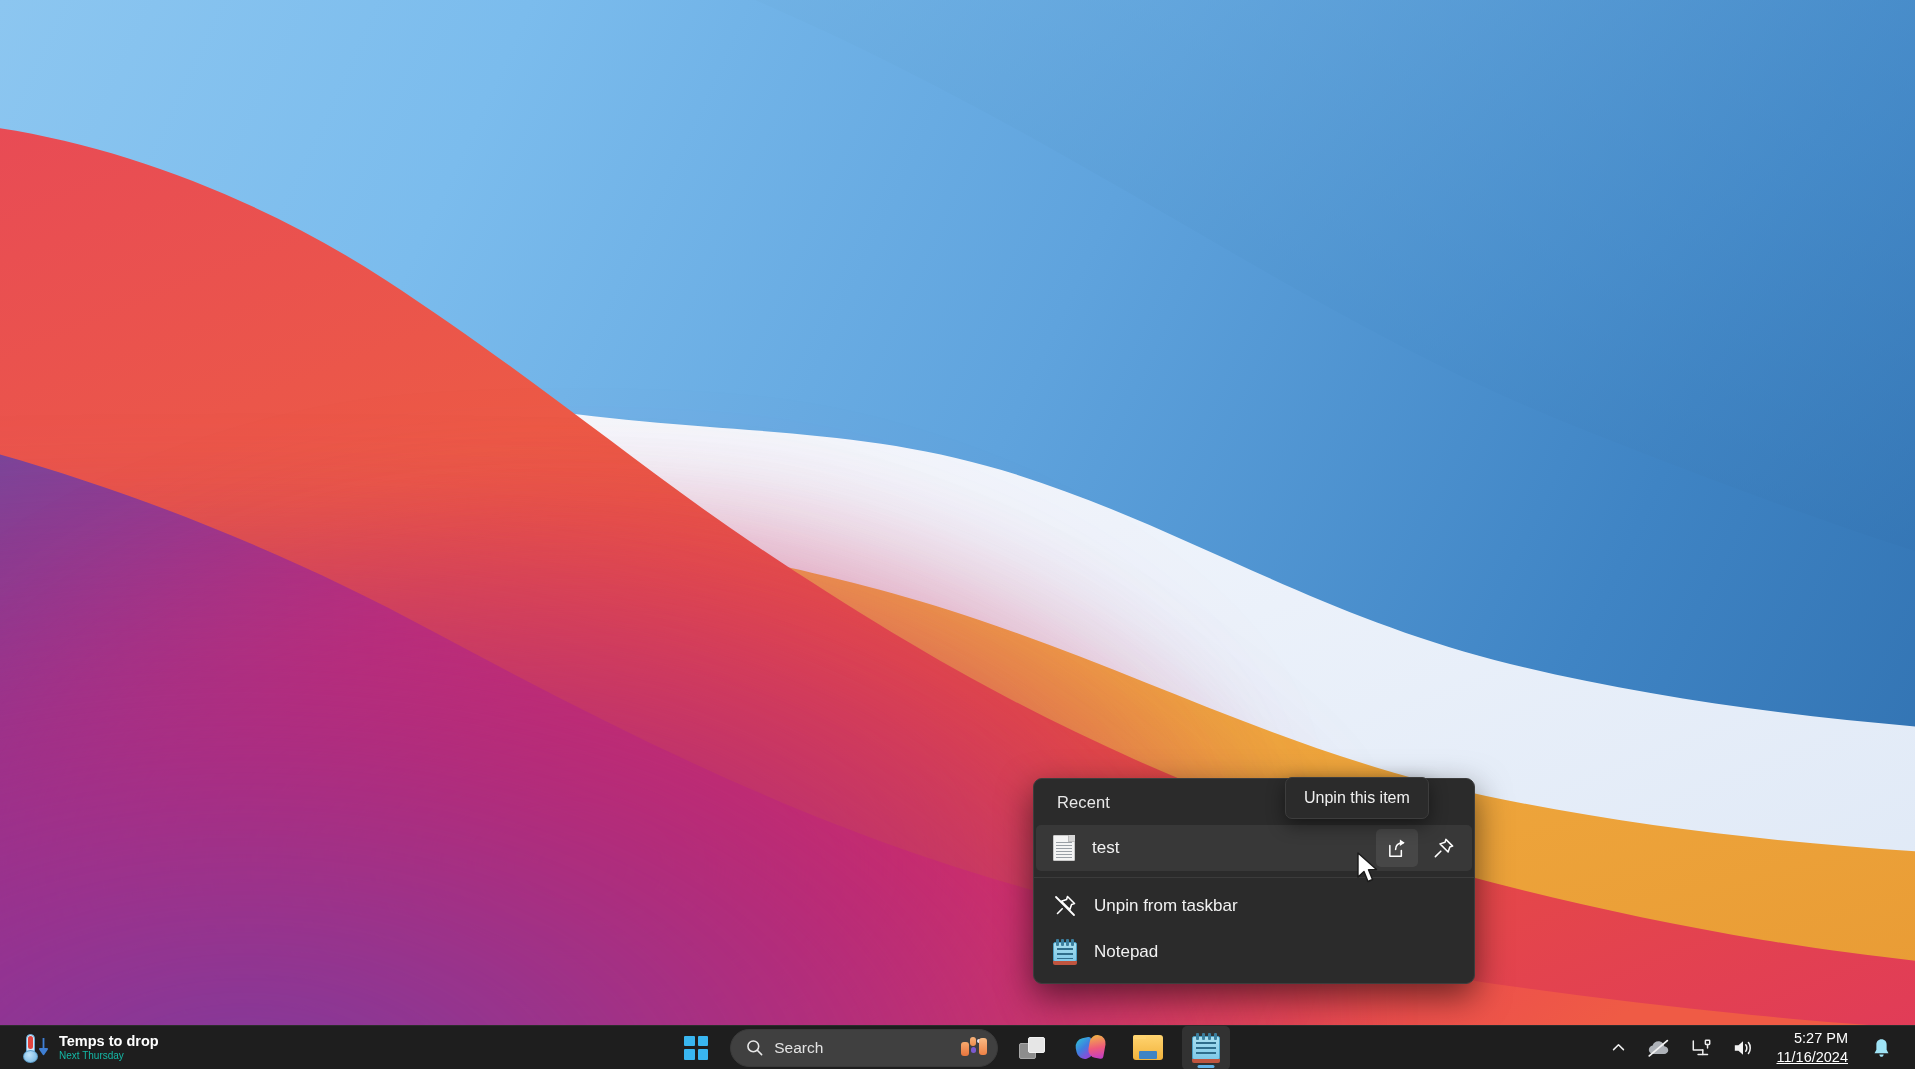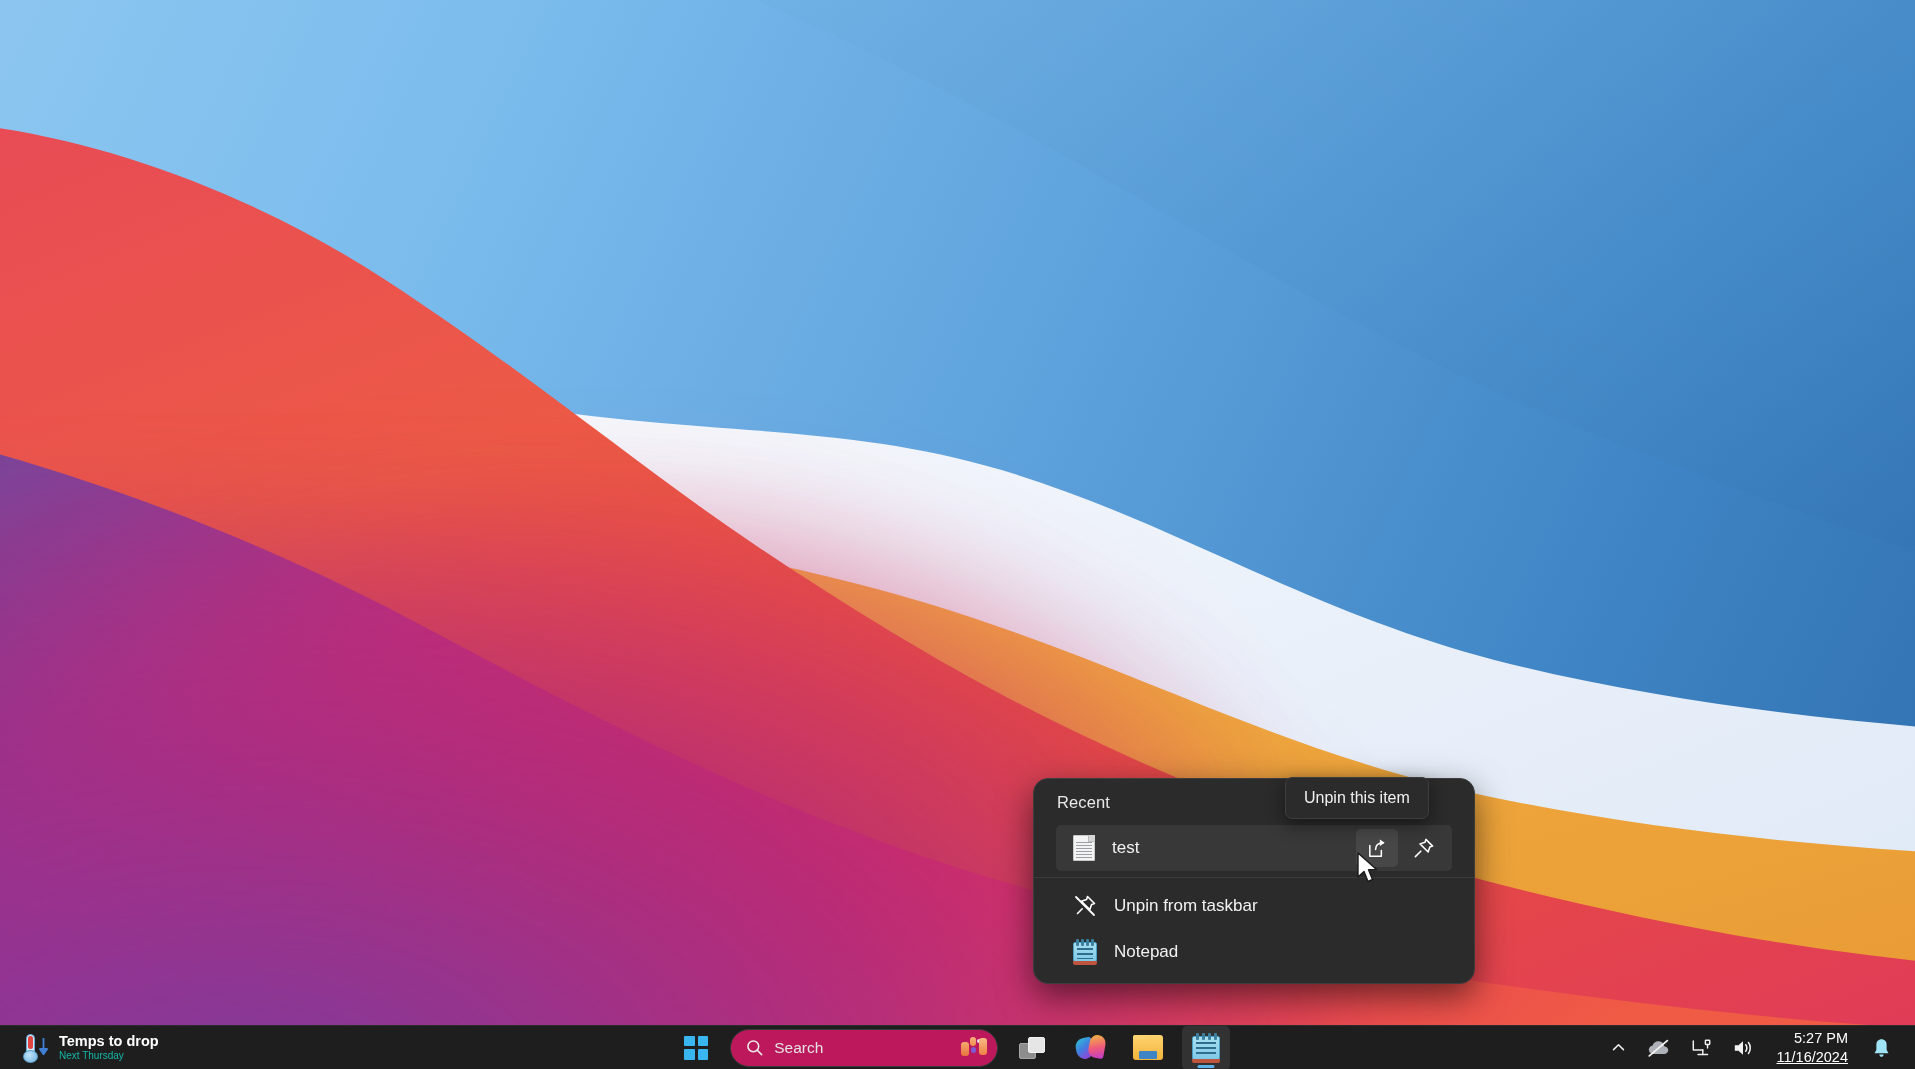--- a/index.html
+++ b/index.html
@@ -26,29 +26,29 @@
   }
   .glow-mid {
     position:absolute; left:-5%; bottom:-5%; width:70%; height:60%;
     background:radial-gradient(ellipse at 50% 60%, rgba(232,40,84,0.85) 0%, rgba(232,50,90,0.35) 50%, rgba(0,0,0,0) 75%);
     filter:blur(50px);
   }
 
   
   .jumplist {
     position:absolute; left:1033px; top:778px; width:442px; height:206px;
-    background:#2b2b2b; border:1px solid #3d3d3d; border-radius:15px;
+    background:#2b2b2b; border:1px solid #3d3d3d; border-radius:9px;
     box-shadow:0 12px 34px rgba(0,0,0,0.55);
     overflow:hidden;
   }
   .jl-header {
     height:46px; display:flex; align-items:center; padding-left:23px;
     color:#e8e8e8; font-size:16.5px; letter-spacing:0.1px;
   }
-  .jl-section { padding:0 22px; }
+  .jl-section { padding:0 2px; }
   .jl-row {
     display:flex; align-items:center; height:46px; border-radius:5px;
     padding-left:17px; position:relative;
   }
   .jl-row.hovered { background:#383838; }
   .jl-row .jl-label {
     color:#f2f2f2; font-size:17px; margin-left:17px; flex:1;
     white-space:nowrap; overflow:hidden; text-overflow:ellipsis;
   }
   .jl-divider { height:1px; background:#3b3b3b; margin:6px 0 5px 0; }
@@ -140,21 +140,21 @@
   .tb-btn.active::after {
     content:""; position:absolute; bottom:2px; left:50%; transform:translateX(-50%);
     width:17px; height:3px; border-radius:2px; background:#5fb2e8;
   }
 
   .start-grid { width:24px; height:24px; display:grid; grid-template-columns:1fr 1fr; grid-template-rows:1fr 1fr; gap:3px; }
   .start-grid i { background:#39b6f0; border-radius:1px; }
 
   .searchbox {
     width:268px; height:38px; border-radius:19px;
-    background:#be185d; border:1px solid #3a3a3a;
+    background:#404040; border:1px solid #3a3a3a;
     display:flex; align-items:center; padding:0 10px 0 14px; gap:10px;
   }
   .search-ph { color:#e3e3e3; font-size:15.5px; flex:1; }
 
   .icon-copilot-mini { width:26px; height:22px; position:relative; flex:none; }
   .icon-copilot-mini i { position:absolute; border-radius:3px; }
   .cm1 { left:0; top:5px; width:8px; height:14px; background:linear-gradient(180deg,#f6a96d,#e8743c); }
   .cm2 { left:9px; top:0px; width:6px; height:9px; background:linear-gradient(180deg,#f7b27a,#ef8d4c); }
   .cm3 { left:10px; top:10px; width:5px; height:6px; background:#7b5ad1; }
   .cm4 { left:16px; top:2px; width:4px; height:4px; background:#e3e3f5; }

